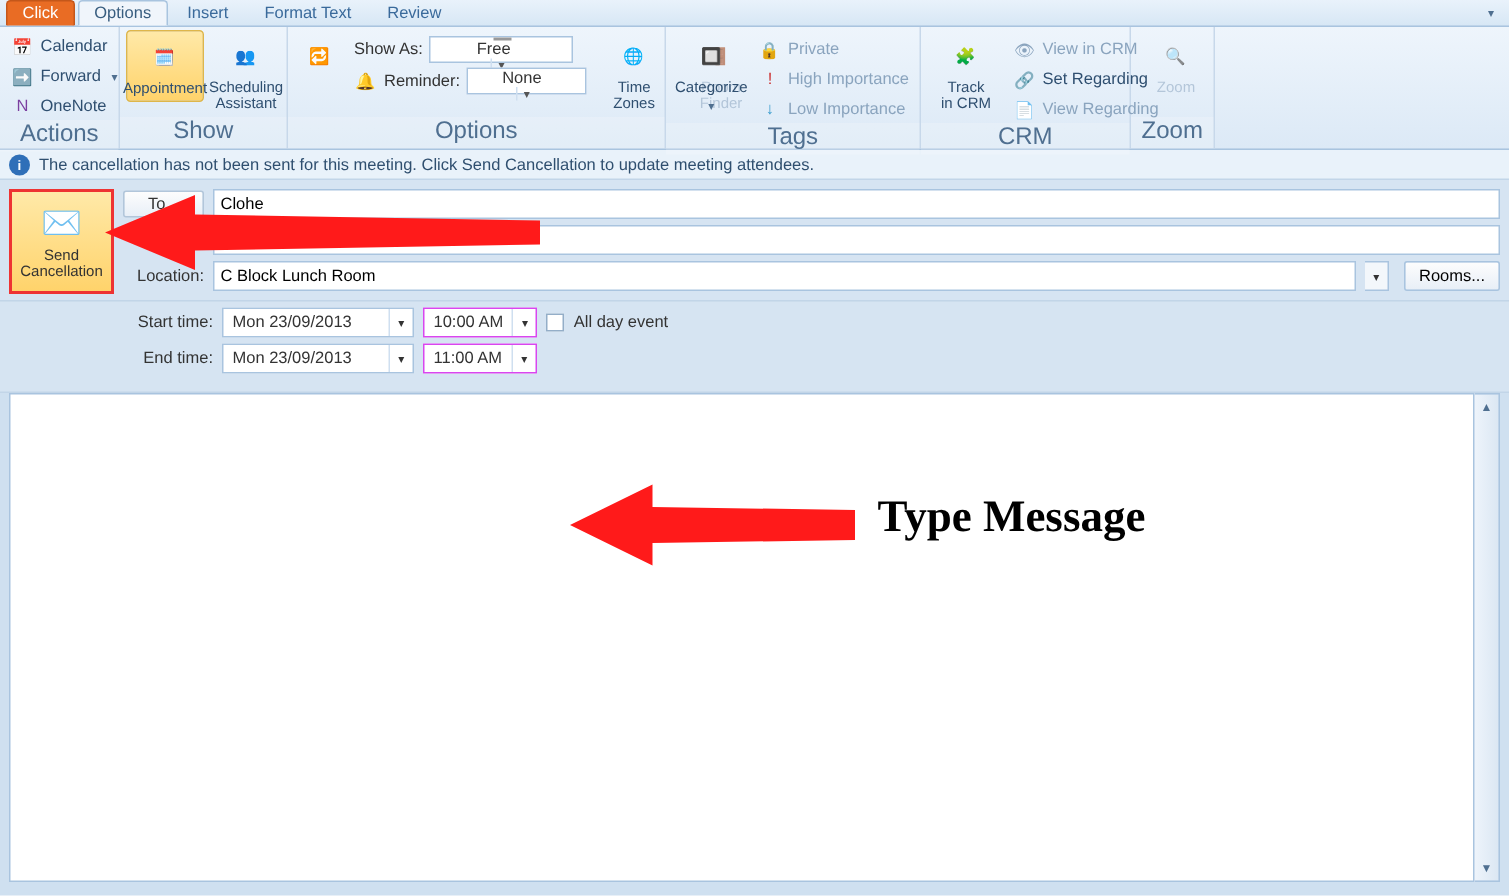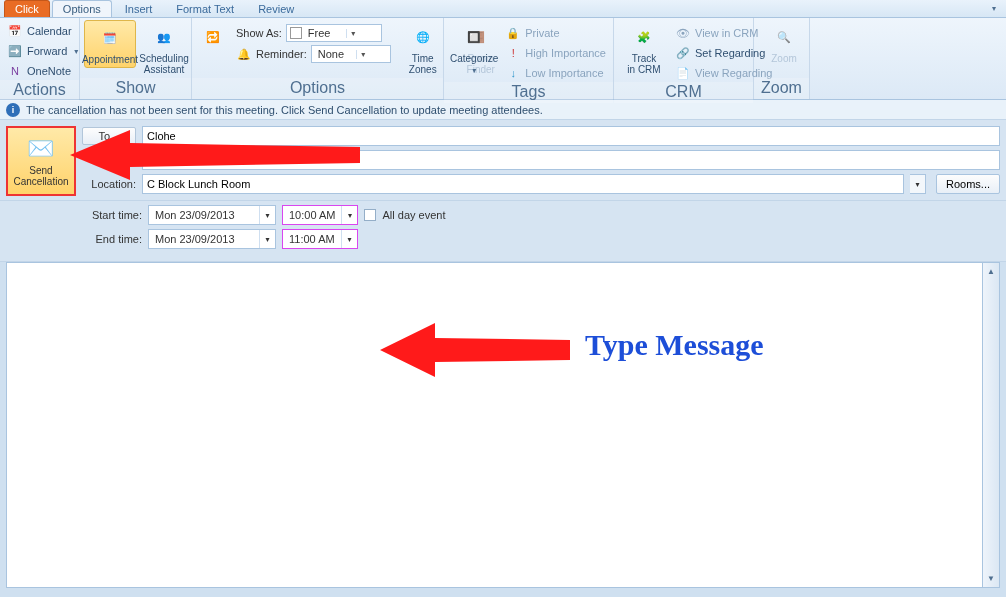--- a/index.html
+++ b/index.html
@@ -14,21 +14,21 @@
   .group-label { text-align:center; font-size:16px; color:#4f6f90; padding:1px 0 2px 0; background:rgba(255,255,255,0.2); }
   .action-row { display:flex; align-items:center; gap:4px; padding:1px 3px; border-radius:2px; color:#2f4f70; cursor:pointer; white-space:nowrap; }
   .action-row.disabled { color:#8aa4be; cursor:default; }
   .smicon { width:16px; height:16px; display:inline-flex; align-items:center; justify-content:center; font-size:11px; }
   .dd { width:10px; text-align:center; color:#4f6f90; font-size:8px; }
   .bigbtn { display:flex; flex-direction:column; align-items:center; justify-content:flex-start; padding:3px 6px 2px 6px; border-radius:3px; gap:2px; min-width:52px; cursor:pointer; }
   .bigbtn.sel { background:linear-gradient(#ffe9a8,#ffd36b); border:1px solid #deb64b; }
   .bigbtn .bicon { width:28px; height:28px; display:flex; align-items:center; justify-content:center; }
   .bigbtn .blabel { font-size:10px; color:#2f4f70; text-align:center; line-height:11px; }
   .bigbtn.disabled .blabel, .bigbtn.disabled .bicon { color:#9fb5cc; opacity:.7; }
-  .combo { display:inline-flex; align-items:center; border:1px solid #a9c4df; background:#fff; height:18px; }
+  .combo { display:inline-flex; align-items:center; border:1px solid #a9c4df; background:#fff; height:18px;flex-direction:column; }
   .combo span.v { padding:0 6px; font-size:11px; min-width:60px; }
   .combo .drop { width:14px; text-align:center; border-left:1px solid #cfdff0; font-size:8px; color:#555; cursor:pointer; }
   .infobar { display:flex; align-items:center; gap:6px; height:20px; background:#e9f2fa; border-bottom:1px solid #c2d5e8; padding:0 6px; font-size:11px; color:#2f4f6f; }
   .infobar .iicon { width:14px; height:14px; border-radius:50%; background:#2f6fb8; color:#fff; display:flex; align-items:center; justify-content:center; font-size:9px; font-weight:bold; }
   .form-area { display:flex; background:#d6e4f2; padding:6px 6px 4px 6px; gap:6px; border-bottom:1px solid #c2d5e8; position:relative; }
   .send-box { width:70px; height:70px; background:linear-gradient(#ffe9a8,#ffd36b); border:2px solid #e33; display:flex; flex-direction:column; align-items:center; justify-content:center; gap:3px; cursor:pointer; position:relative; }
   .send-box .slabel { font-size:10px; text-align:center; color:#333; line-height:11px; }
   .fields { flex:1; display:flex; flex-direction:column; gap:4px; }
   .frow { display:flex; align-items:center; gap:6px; }
   .flabel { width:54px; text-align:right; font-size:11px; color:#333; }
@@ -46,21 +46,21 @@
   .tbox .tv { padding:0 6px; font-size:11px; display:flex; align-items:center; min-width:58px; }
   .tbox .tar { width:16px; border-left:1px solid #cfdff0; display:flex; align-items:center; justify-content:center; font-size:8px; cursor:pointer; }
   .chk { width:12px; height:12px; border:1px solid #94aec8; background:#fff; cursor:pointer; }
   .allday { font-size:11px; }
   .body-frame { display:flex; height:326px; }
   .editor { flex:1; background:#fff; border:1px solid #a9c4df; margin:0 0 0 6px; position:relative; }
   .scroll { width:17px; background:linear-gradient(to right,#eef4fb,#dbe7f3); border:1px solid #a9c4df; border-left:none; margin-right:6px; display:flex; flex-direction:column; }
   .sb-btn { height:17px; display:flex; align-items:center; justify-content:center; font-size:8px; color:#4f6f90; cursor:pointer; }
   .sb-track { flex:1; }
   .big-arrow { position:absolute; pointer-events:none; }
-  .ann-text { position:absolute; font-family:"Comic Sans MS", cursive; font-weight:bold; font-size:30px; color:#1d4ed8; pointer-events:none; }
+  .ann-text { position:absolute; font-family:"Comic Sans MS", cursive; font-weight:bold; font-size:30px; color:#000000; pointer-events:none; }
   .min-btn { position:absolute; top:2px; right:6px; width:12px; height:12px; display:flex; align-items:center; justify-content:center; font-size:8px; color:#4f6f90; cursor:pointer; }
 </style>
 </head>
 <body>
 
 <div class="tabs">
   <div class="tab file">Click</div>
   <div class="tab active">Options</div>
   <div class="tab">Insert</div>
   <div class="tab">Format Text</div>

